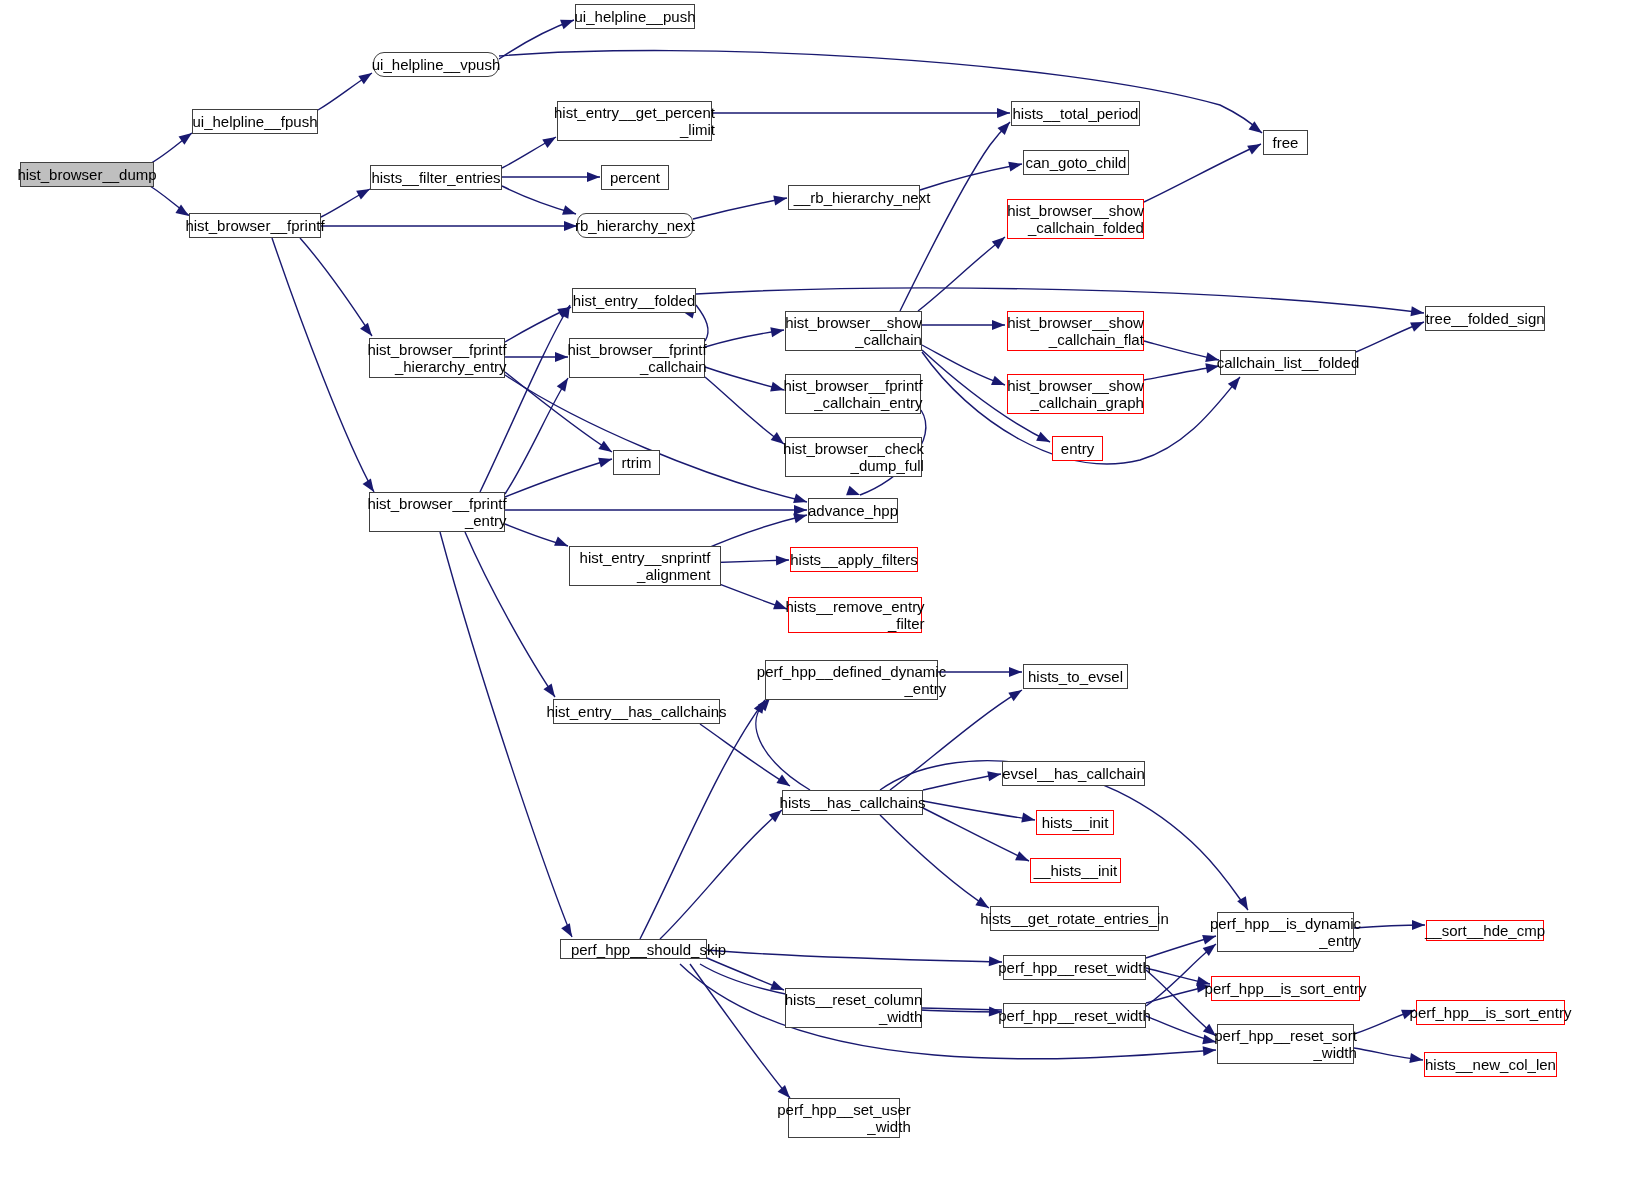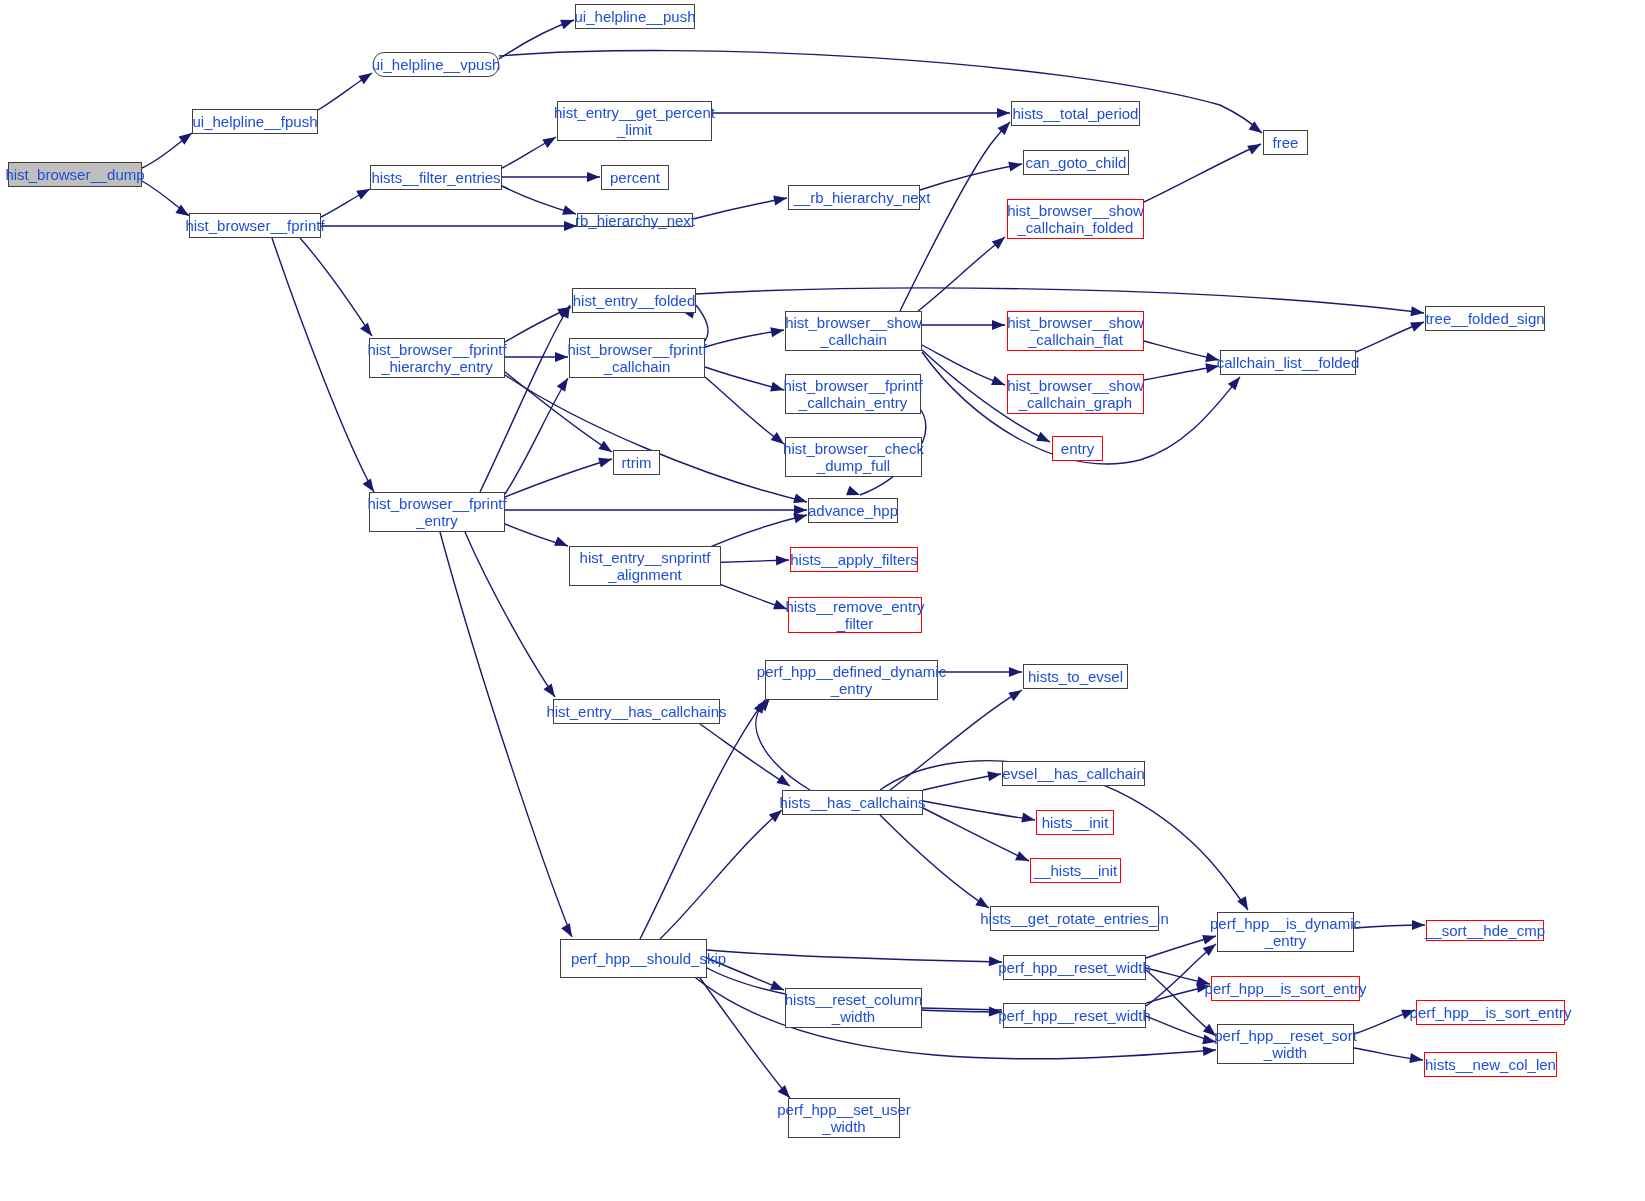--- a/index.html
+++ b/index.html
@@ -21,35 +21,36 @@
     width: 1645px;
     height: 1201px;
     pointer-events: none;
   }
   .node {
     position: absolute;
     box-sizing: border-box;
     display: flex;
     align-items: center;
     justify-content: center;
-    text-align: center;
+    text-align: right;
     background: #ffffff;
     border: 1px solid #404040;
-    color: #1d4ed8;
+    color: #000000;
     font-size: 15px;
     line-height: 17px;
     white-space: pre-line;
     letter-spacing: 0px;
     z-index: 5;
   }
   .node.red {
     border: 1px solid #ff0000;
   }
   .node.filled {
     background: #bfbfbf;
+    margin-left: 12px;
   }
   .node span { display: block; }
 </style>
 </head>
 <body>
 
 <div id="canvas">
   <svg id="edges" viewBox="0 0 1645 1201" xmlns="http://www.w3.org/2000/svg">
       <path d="M142,168 C160,160 176,145 192,133" fill="none" stroke="#191970" stroke-width="1.4"></path>
       <path d="M142,181 C160,191 176,206 190,216" fill="none" stroke="#191970" stroke-width="1.4"></path>
@@ -196,21 +197,21 @@
   <div id="node-layer">
       <div class="node filled" style="left: 8px; top: 162px; width: 134px; height: 25px;"><span>hist_browser__dump</span></div>
       <div class="node" style="left: 192px; top: 109px; width: 126px; height: 25px;"><span>ui_helpline__fpush</span></div>
       <div class="node" style="left: 189px; top: 213px; width: 132px; height: 25px;"><span>hist_browser__fprintf</span></div>
       <div class="node" style="left: 373px; top: 52px; width: 126px; height: 25px; border-radius: 11px;"><span>ui_helpline__vpush</span></div>
       <div class="node" style="left: 370px; top: 165px; width: 132px; height: 25px;"><span>hists__filter_entries</span></div>
       <div class="node" style="left: 575px; top: 4px; width: 120px; height: 25px;"><span>ui_helpline__push</span></div>
       <div class="node" style="left: 557px; top: 101px; width: 155px; height: 40px;"><span>hist_entry__get_percent
 _limit</span></div>
       <div class="node" style="left: 601px; top: 165px; width: 68px; height: 25px;"><span>percent</span></div>
-      <div class="node" style="left: 577px; top: 213px; width: 116px; height: 14px;"><span>rb_hierarchy_next</span></div>
+      <div class="node" style="left: 577px; top: 213px; width: 116px; height: 25px; border-radius: 9px;"><span>rb_hierarchy_next</span></div>
       <div class="node" style="left: 788px; top: 185px; width: 132px; height: 25px; padding-left: 16px;"><span>__rb_hierarchy_next</span></div>
       <div class="node" style="left: 1011px; top: 101px; width: 129px; height: 25px;"><span>hists__total_period</span></div>
       <div class="node" style="left: 1023px; top: 150px; width: 106px; height: 25px;"><span>can_goto_child</span></div>
       <div class="node red" style="left: 1007px; top: 199px; width: 137px; height: 40px;"><span>hist_browser__show
 _callchain_folded</span></div>
       <div class="node" style="left: 1263px; top: 130px; width: 45px; height: 25px;"><span>free</span></div>
       <div class="node" style="left: 572px; top: 288px; width: 124px; height: 25px;"><span>hist_entry__folded</span></div>
       <div class="node" style="left: 369px; top: 338px; width: 136px; height: 40px;"><span>hist_browser__fprintf
 _hierarchy_entry</span></div>
       <div class="node" style="left: 569px; top: 338px; width: 136px; height: 40px;"><span>hist_browser__fprintf
@@ -239,21 +240,21 @@
 _filter</span></div>
       <div class="node" style="left: 553px; top: 699px; width: 167px; height: 25px;"><span>hist_entry__has_callchains</span></div>
       <div class="node" style="left: 765px; top: 660px; width: 173px; height: 40px;"><span>perf_hpp__defined_dynamic
 _entry</span></div>
       <div class="node" style="left: 1023px; top: 664px; width: 105px; height: 25px;"><span>hists_to_evsel</span></div>
       <div class="node" style="left: 782px; top: 790px; width: 141px; height: 25px;"><span>hists__has_callchains</span></div>
       <div class="node" style="left: 1002px; top: 761px; width: 143px; height: 25px;"><span>evsel__has_callchain</span></div>
       <div class="node red" style="left: 1036px; top: 810px; width: 78px; height: 25px;"><span>hists__init</span></div>
       <div class="node red" style="left: 1030px; top: 858px; width: 91px; height: 25px;"><span>__hists__init</span></div>
       <div class="node" style="left: 990px; top: 906px; width: 169px; height: 25px;"><span>hists__get_rotate_entries_in</span></div>
-      <div class="node" style="left: 560px; top: 939px; width: 147px; height: 39px; padding-left: 30px;"><span>perf_hpp__should_skip</span></div>
+      <div class="node" style="left: 560px; top: 939px; width: 147px; height: 20px; padding-left: 30px;"><span>perf_hpp__should_skip</span></div>
       <div class="node" style="left: 1003px; top: 955px; width: 143px; height: 25px;"><span>perf_hpp__reset_width</span></div>
       <div class="node" style="left: 785px; top: 988px; width: 137px; height: 40px;"><span>hists__reset_column
 _width</span></div>
       <div class="node" style="left: 1003px; top: 1003px; width: 143px; height: 25px;"><span>perf_hpp__reset_width</span></div>
       <div class="node" style="left: 1217px; top: 912px; width: 137px; height: 40px;"><span>perf_hpp__is_dynamic
 _entry</span></div>
       <div class="node red" style="left: 1426px; top: 920px; width: 118px; height: 21px;"><span>__sort__hde_cmp</span></div>
       <div class="node red" style="left: 1211px; top: 976px; width: 149px; height: 25px;"><span>perf_hpp__is_sort_entry</span></div>
       <div class="node" style="left: 1217px; top: 1024px; width: 137px; height: 40px;"><span>perf_hpp__reset_sort
 _width</span></div>

